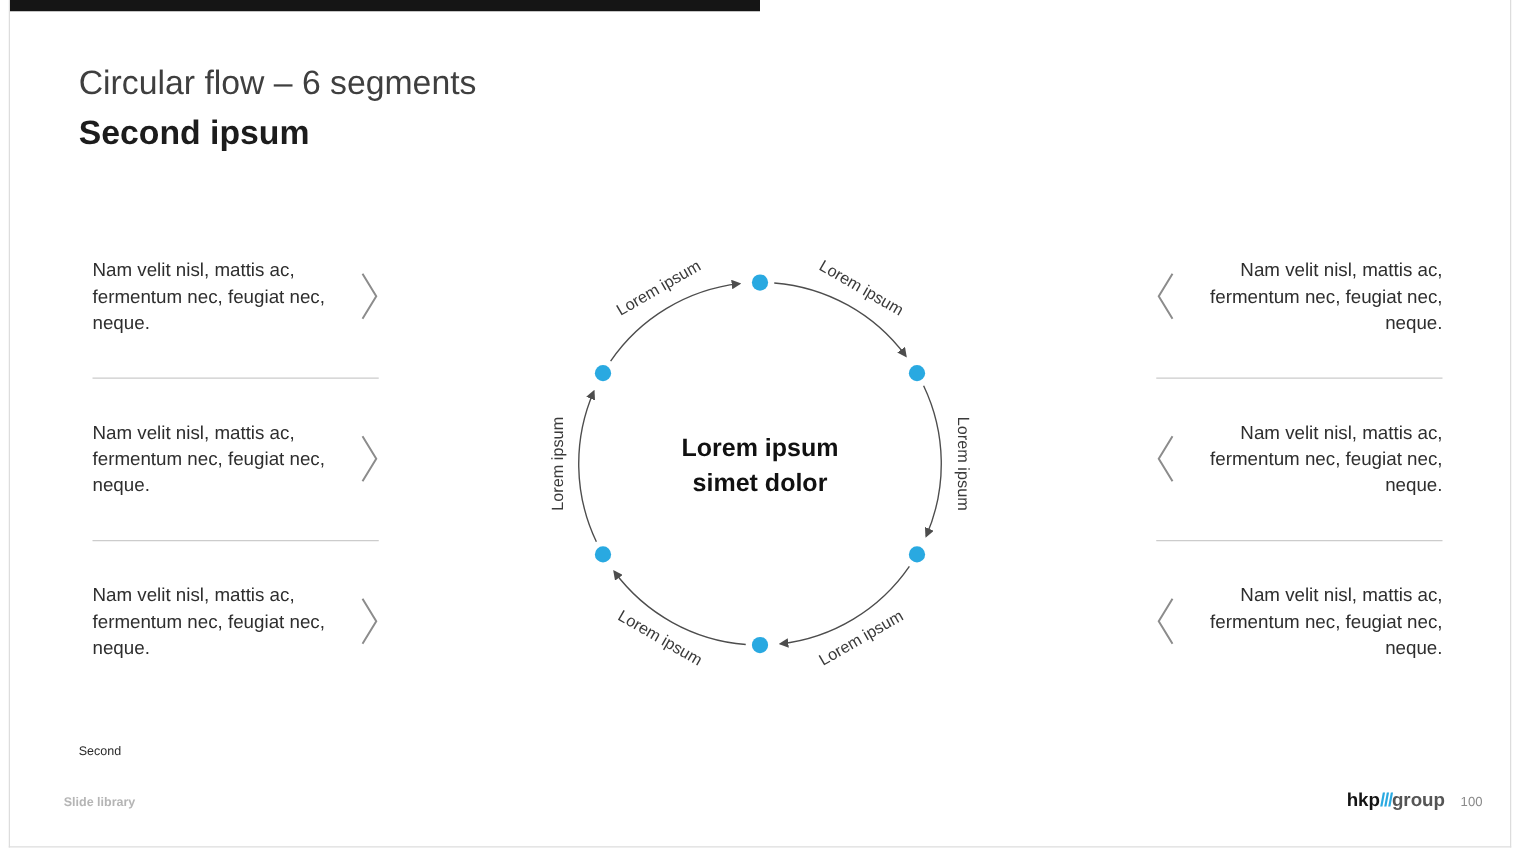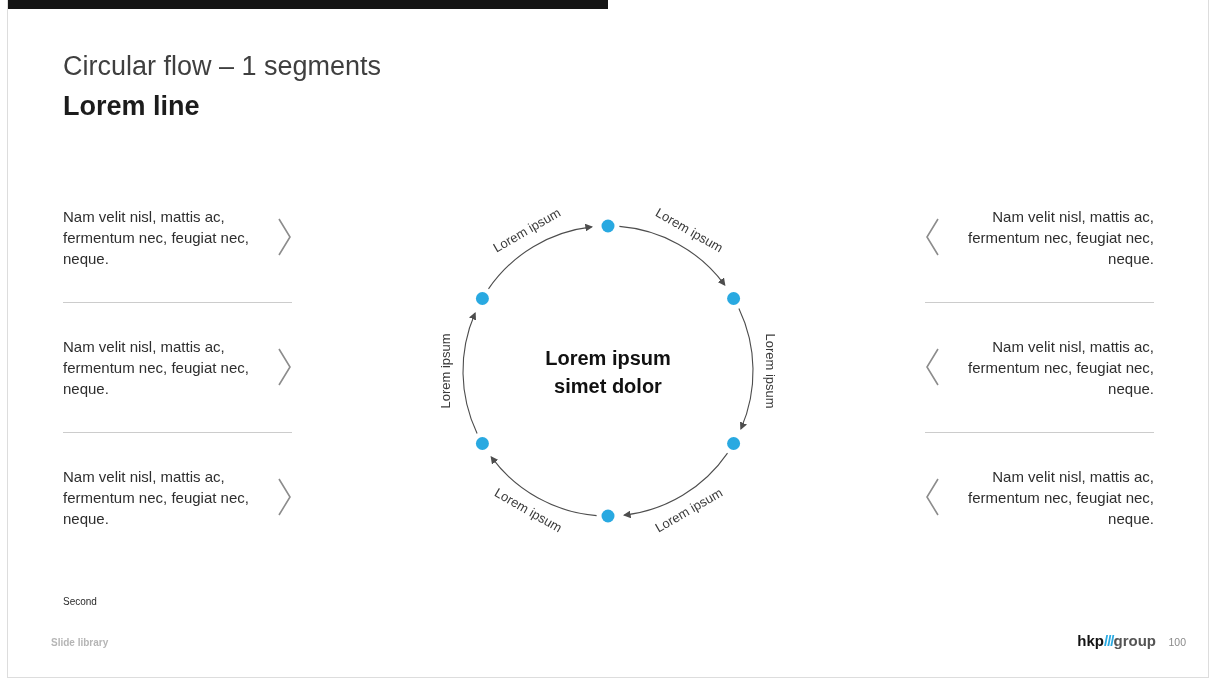--- a/index.html
+++ b/index.html
@@ -17,21 +17,21 @@
   }
   .top-bar {
     position: absolute; left: 8px; top: 0;
     width: 600px; height: 9px;
     background: #151515;
   }
   .title { position: absolute; left: 63px; top: 46px; font-size: 27px; line-height: 40px; }
   .title .l1 { color: #3f3f3f; font-weight: 400; }
   .title .l2 { color: #1c1c1c; font-weight: 700; }
 
-  .side-col { position: absolute; top: 205px; width: 229px; }
+  .side-col { position: absolute; top: 205px; width: 229px; margin-left: 11px; }
   .left-col { left: 63px; }
   .right-col { right: 62px; }
   .side-row { display: flex; align-items: center; justify-content: space-between; height: 64px; }
   .item-text { font-size: 15px; line-height: 21px; color: #2e2e2e; }
   .item-text span { display: block; }
   .right-col .item-text { text-align: right; }
   .divider { border-top: 1px solid #ccc; height: 0; margin-top: 33px; margin-bottom: 32px; }
   .chevron { width: 15px; height: 40px; flex: none; }
   .chevron polyline { fill: none; stroke: #8c8c8c; stroke-width: 1.6; }
 
@@ -49,22 +49,22 @@
   .logo-group { color: #555555; font-weight: 700; }
   .page-num { position: absolute; right: 30px; top: 636px; font-size: 10.5px; color: #8a8a8a; }
 </style>
 </head>
 <body>
 
 <div class="slide-frame"></div>
 <div class="top-bar"></div>
 
 <div class="title">
-  <div class="l1">Circular flow – 1 segments</div>
-  <div class="l2">Lorem line</div>
+  <div class="l1">Circular flow – 6 segments</div>
+  <div class="l2">Second ipsum</div>
 </div>
 
 <div class="side-col left-col">
   <div class="side-row">
     <div class="item-text">
       <span>Nam velit nisl, mattis ac,</span>
       <span>fermentum nec, feugiat nec,</span>
       <span>neque.</span>
     </div>
     <svg class="chevron" viewBox="0 0 15 40">

